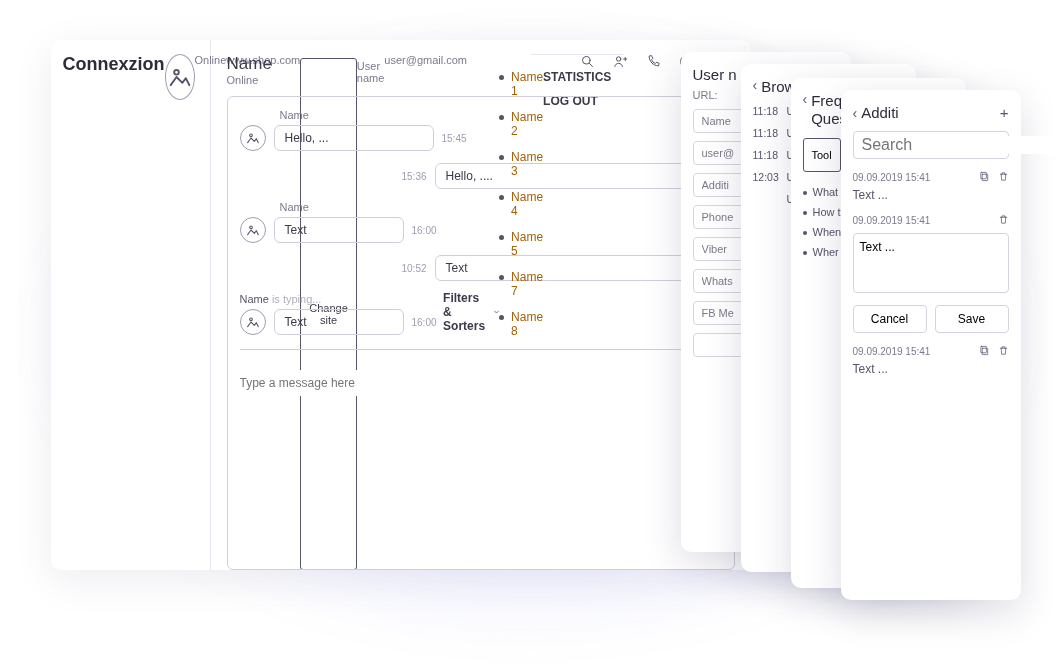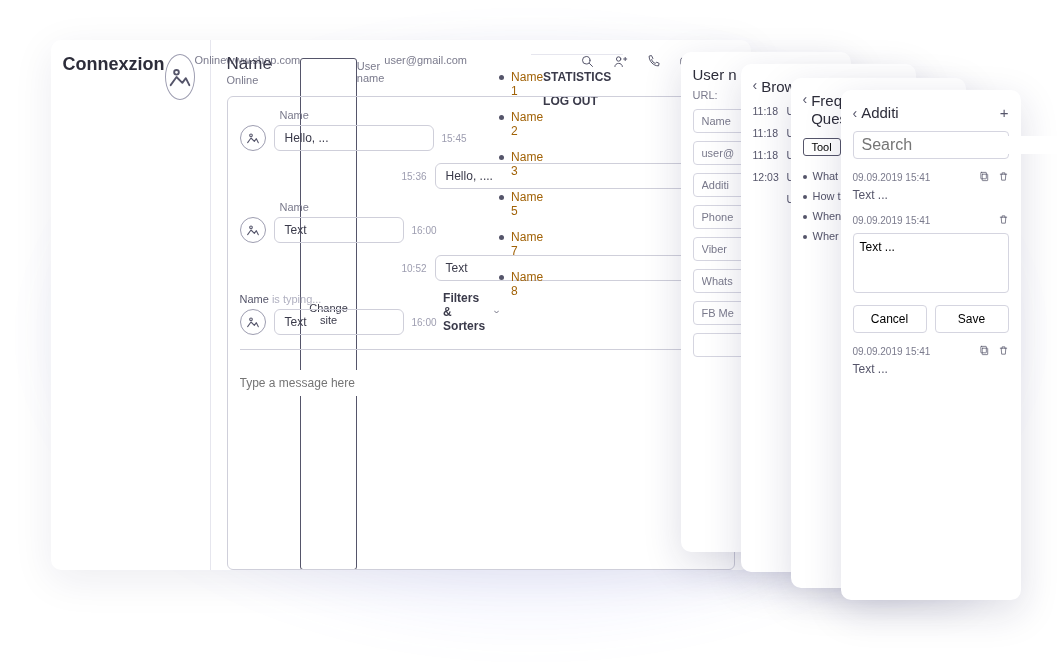--- a/index.html
+++ b/index.html
@@ -52,21 +52,21 @@
   .composer .icon{cursor:pointer;color:#3a3a4a}
 
   
   .panel{position:absolute;width:178px;background:#fff;border-radius:10px;box-shadow:0 12px 38px rgba(30,30,80,.15);padding:14px 12px}
   .panel .p-head{display:flex;align-items:flex-start;gap:4px}
   .back{cursor:pointer;color:#55556a;font-size:14px;line-height:1}
   .p-title{font-size:15px;font-weight:500;color:#2d2d3a}
   .field{width:100%;border:1px solid #d5d5e0;border-radius:4px;padding:5px 8px;font-size:11px;color:#7a7a8c;margin-top:8px}
   .hist-row{font-size:10.5px;color:#55556a;margin-top:10px;display:flex;gap:6px}
   .hist-row .t{min-width:28px}
-  .btn-tool{border:1px solid #55556a;border-radius:3px;padding:2px 8px;font-size:11px;background:#fff;margin-top:10px}
+  .btn-tool{border:1px solid #55556a;border-radius:3px;padding:10px 8px;font-size:11px;background:#fff;margin-top:10px}
   .faq-list{list-style:none;margin-top:10px}
   .faq-list li{font-size:11px;color:#55556a;position:relative;padding:4px 0 4px 10px}
   .faq-list li::before{content:"";position:absolute;left:0;top:9px;width:4px;height:4px;background:#55556a;border-radius:50%}
 
   .notes{top:60px;left:810px;width:180px;z-index:5}
   .notes .p-head{align-items:center}
   .plus{margin-left:auto;cursor:pointer;font-size:15px;color:#55556a}
   .search-box{display:flex;align-items:center;border:1px solid #d5d5e0;border-radius:4px;padding:4px 8px;margin-top:10px}
   .search-box input{flex:1;border:none;outline:none;font-size:16px}
   .note{margin-top:12px}
@@ -105,20 +105,21 @@
       <div class="filters">
         <span>Filters &amp; Sorters</span>
         <svg class="ico" viewBox="0 0 10 10">
             <path d="M1 3 L5 7 L9 3"></path>
           </svg>
       </div>
       <ul class="contact-list">
         <li>Name 1</li>
         <li>Name 2</li>
         <li>Name 3</li>
+        <li>Name 4</li>
         <li>Name 5</li>
         <li>Name 7</li>
         <li>Name 8</li>
       </ul>
       <div class="footer-links">
         <div>STATISTICS</div>
         <div>LOG OUT</div>
       </div>
     </div>
 

